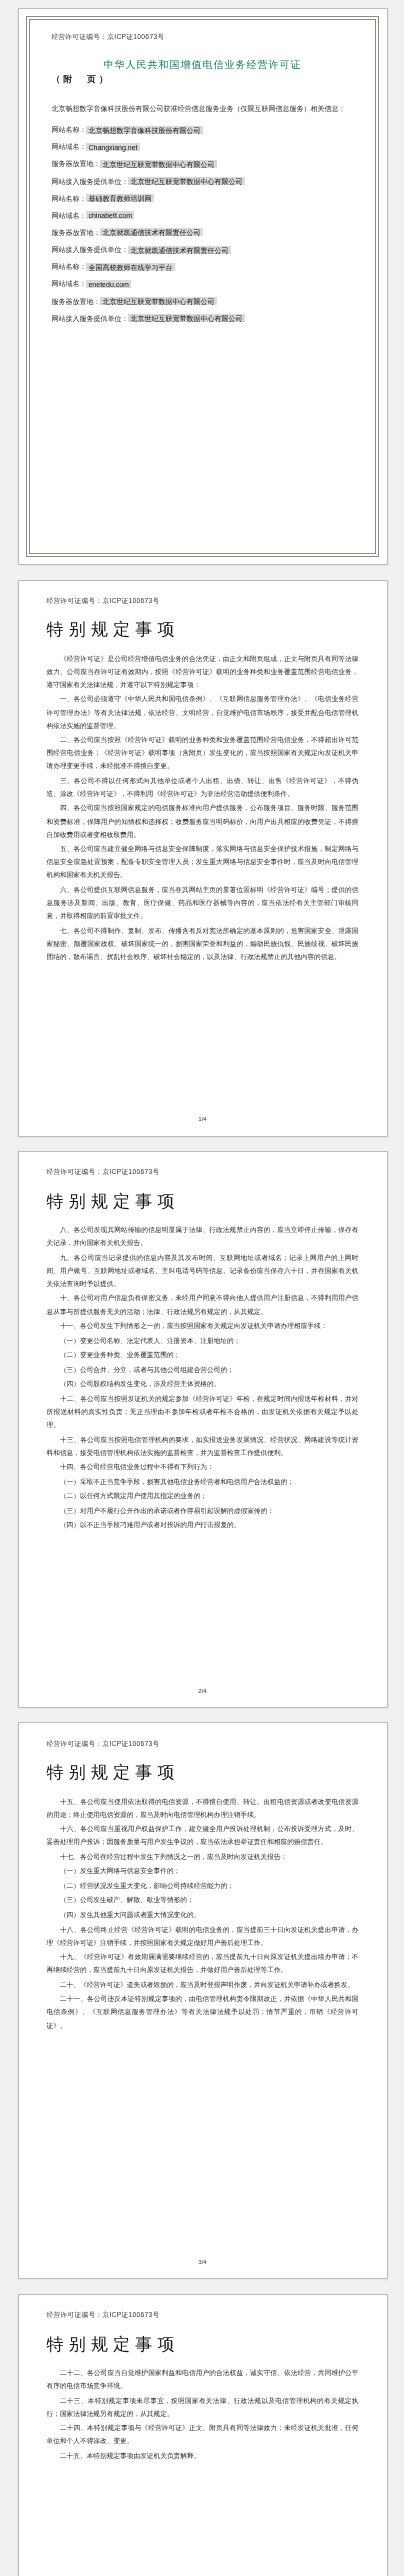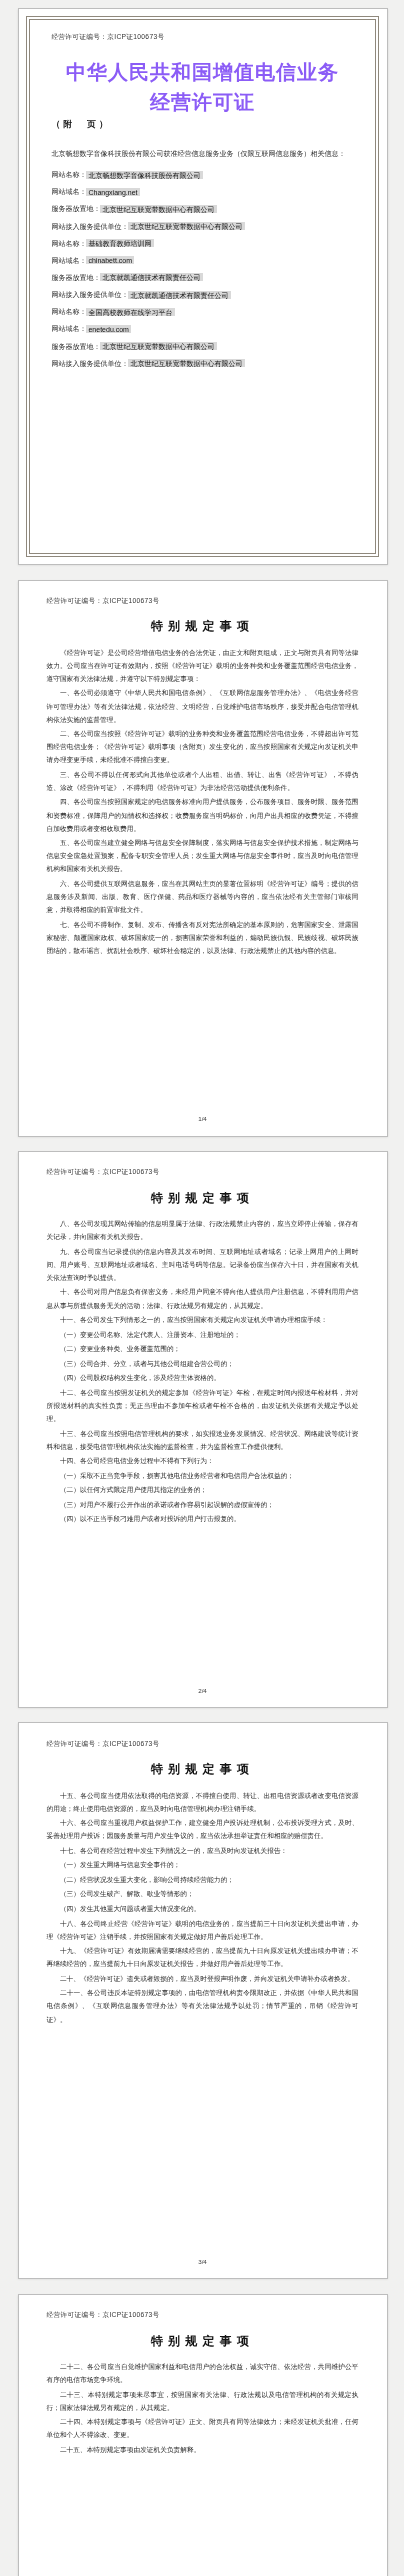--- a/index.html
+++ b/index.html
@@ -41,23 +41,23 @@
     box-sizing: border-box;
   }
   .page-header {
     font-size: 6.7px;
     color: #333;
     letter-spacing: 0.3px;
   }
   .lic-no { color: #333; }
   .cert-title {
     font-family: "DejaVu Serif", "Liberation Serif", serif;
-    font-size: 20px;
-    font-weight: 700;
-    color: #8b5cf6;
+    font-size: 10px;
+    font-weight: 400;
+    color: #0f766e;
     text-align: center;
     letter-spacing: 1px;
     line-height: 1.5;
     margin: 15.5px 5.2px 2.1px;
   }
   .cert-subtitle {
     font-family: "DejaVu Serif", "Liberation Serif", serif;
     font-size: 8.8px;
     font-weight: 700;
     letter-spacing: 3.1px;
@@ -75,23 +75,22 @@
   .entry-value {
     background: #d9d9d9;
     padding: 0.5px 2.1px;
     color: #111;
   }
 
   
   .prov-page { padding: 16.5px 28px 36px; }
   .prov-title {
     font-family: "DejaVu Serif", "Liberation Serif", serif;
-    text-align: center;
-    font-size: 12px;
-    font-weight: 700;
+    font-size: 17px;
+    font-weight: 400;
     letter-spacing: 5.2px;
     color: #141414;
     margin: 12.4px 0 10.3px;
   }
   .para {
     font-size: 6.7px;
     line-height: 1.95;
     text-align: justify;
     text-indent: 2em;
     margin: 0 0 1.5px;

